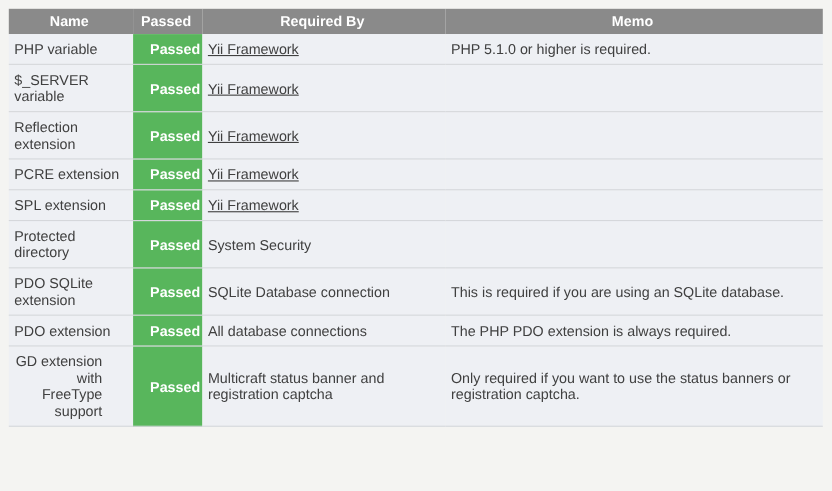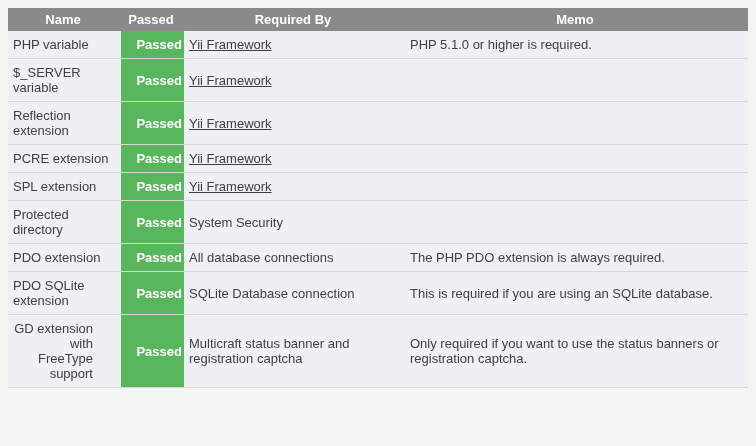--- a/index.html
+++ b/index.html
@@ -115,30 +115,30 @@
       <td><a href="#" class="reqlink">Yii Framework</a></td>
       <td></td>
     </tr>
     <tr>
       <td class="name">Protected directory</td>
       <td class="result passed">Passed</td>
       <td><span>System Security</span></td>
       <td></td>
     </tr>
     <tr>
+      <td class="name">PDO SQLite extension</td>
+      <td class="result passed">Passed</td>
+      <td><span>SQLite Database connection</span></td>
+      <td>This is required if you are using an SQLite database.</td>
+    </tr>
+    <tr>
       <td class="name">PDO extension</td>
       <td class="result passed">Passed</td>
       <td><span>All database connections</span></td>
       <td>The PHP PDO extension is always required.</td>
-    </tr>
-    <tr>
-      <td class="name">PDO SQLite extension</td>
-      <td class="result passed">Passed</td>
-      <td><span>SQLite Database connection</span></td>
-      <td>This is required if you are using an SQLite database.</td>
     </tr>
     <tr>
       <td class="name"><span class="narrow">GD extension with FreeType support</span></td>
       <td class="result passed">Passed</td>
       <td><span>Multicraft status banner and registration captcha</span></td>
       <td>Only required if you want to use the status banners or registration captcha.</td>
     </tr>
   </tbody>
 </table>
 

